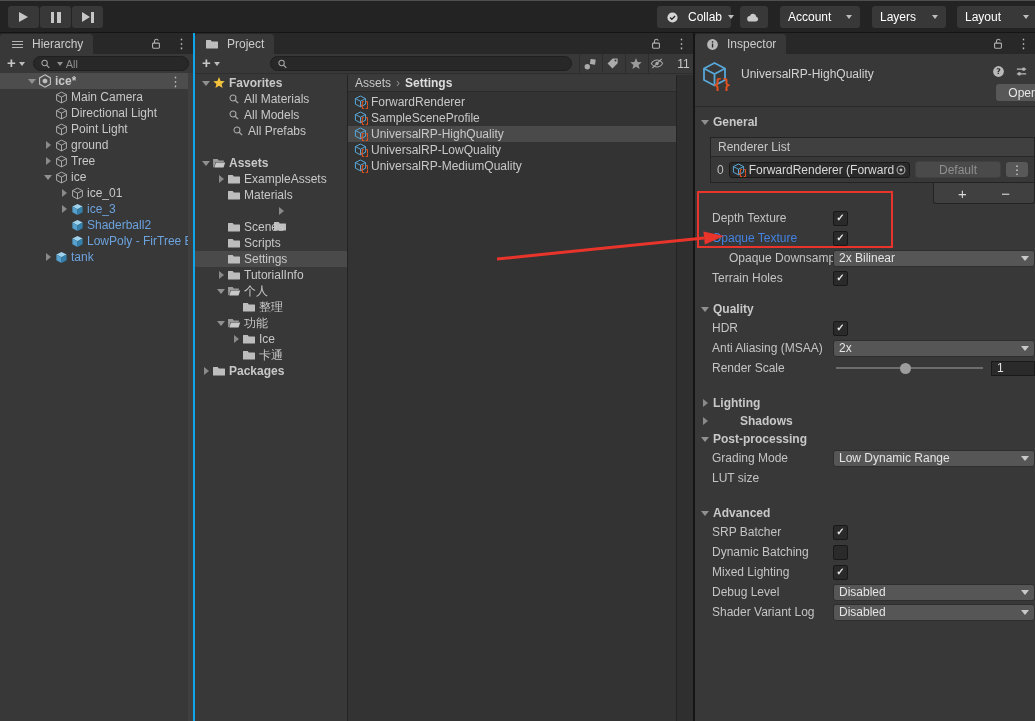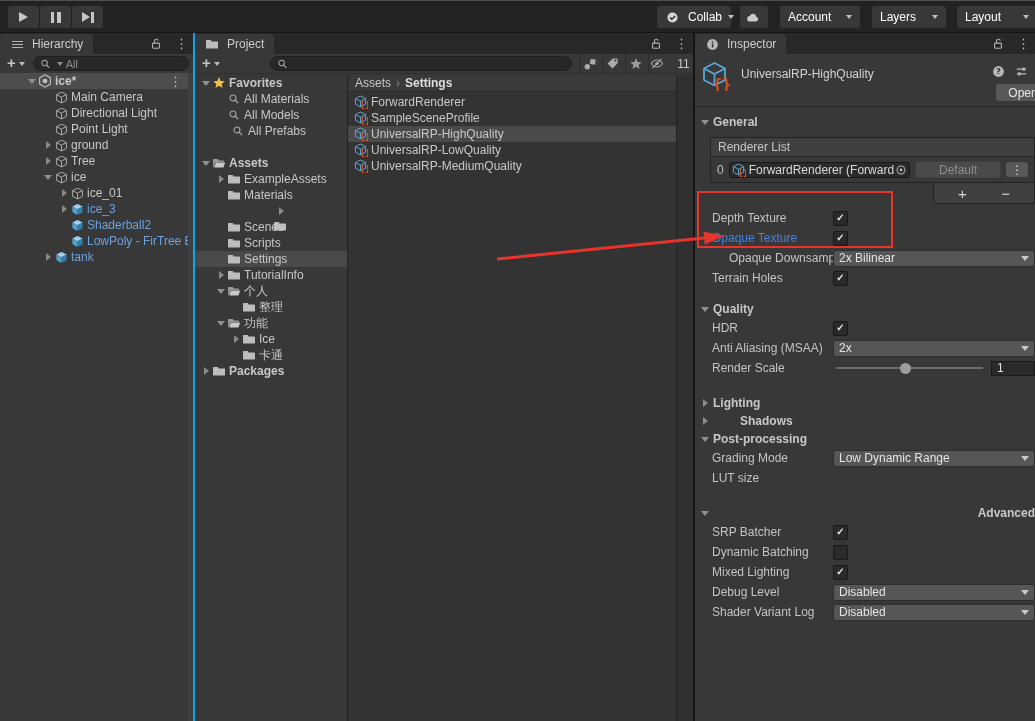--- a/index.html
+++ b/index.html
@@ -775,21 +775,21 @@
         </div>
         <div class="ins-row">
           <span class="ilbl">Grading Mode</span>
           <div class="dd">
             <span class="ddv">Low Dynamic Range</span>
           </div>
         </div>
         <div class="ins-row">
           <span class="ilbl">LUT size</span>
         </div>
-        <div class="sec" style="margin-top: 16px; justify-content: space-between;">
+        <div class="sec" style="margin-top: 16px;">
           <span class="arr exp"></span>
           <span class="sec-lbl">Advanced</span>
         </div>
         <div class="ins-row">
           <span class="ilbl">SRP Batcher</span>
           <span class="cb">✓</span>
         </div>
         <div class="ins-row">
           <span class="ilbl">Dynamic Batching</span>
           <span class="cb"></span>

